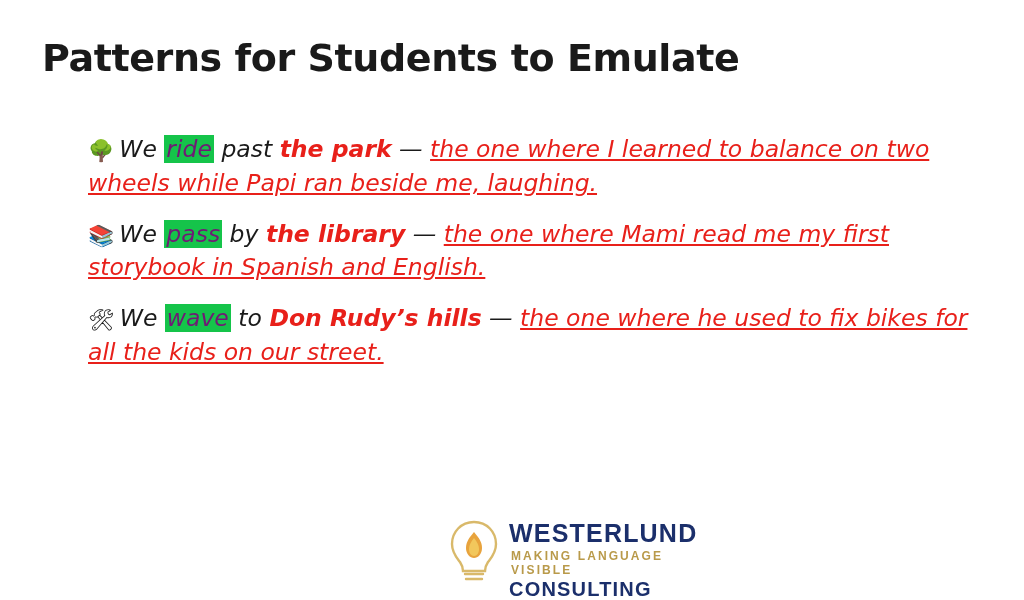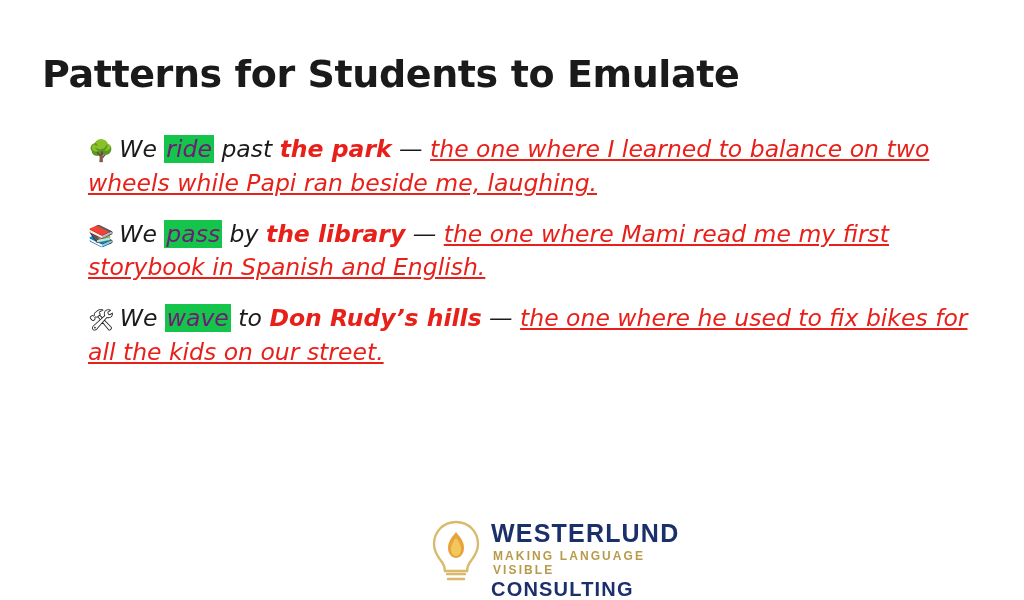--- a/index.html
+++ b/index.html
@@ -15,21 +15,21 @@
     position: relative;
   }
   .slide {
     position: absolute;
     inset: 0;
     background: #ffffff;
   }
   .title {
     position: absolute;
     left: 42px;
-    top: 52px;
+    top: 36px;
     font-size: 38px;
     font-weight: bold;
     color: #1a1a1a;
     letter-spacing: -0.4px;
     font-family: "DejaVu Sans", sans-serif;
   }
   .body-block {
     position: absolute;
     left: 88px;
     top: 133px;
@@ -74,21 +74,21 @@
     text-decoration: underline;
     text-underline-offset: 2px;
   }
   .period {
     color: #1a1a1a;
     font-style: italic;
   }
   
   .logo {
     position: absolute;
-    left: 425px;
+    left: 443px;
     top: 516px;
     width: 230px;
     height: 70px;
   }
   .logo-bulb {
     position: absolute;
     left: 0px;
     top: 2px;
     width: 62px;
     height: 66px;

